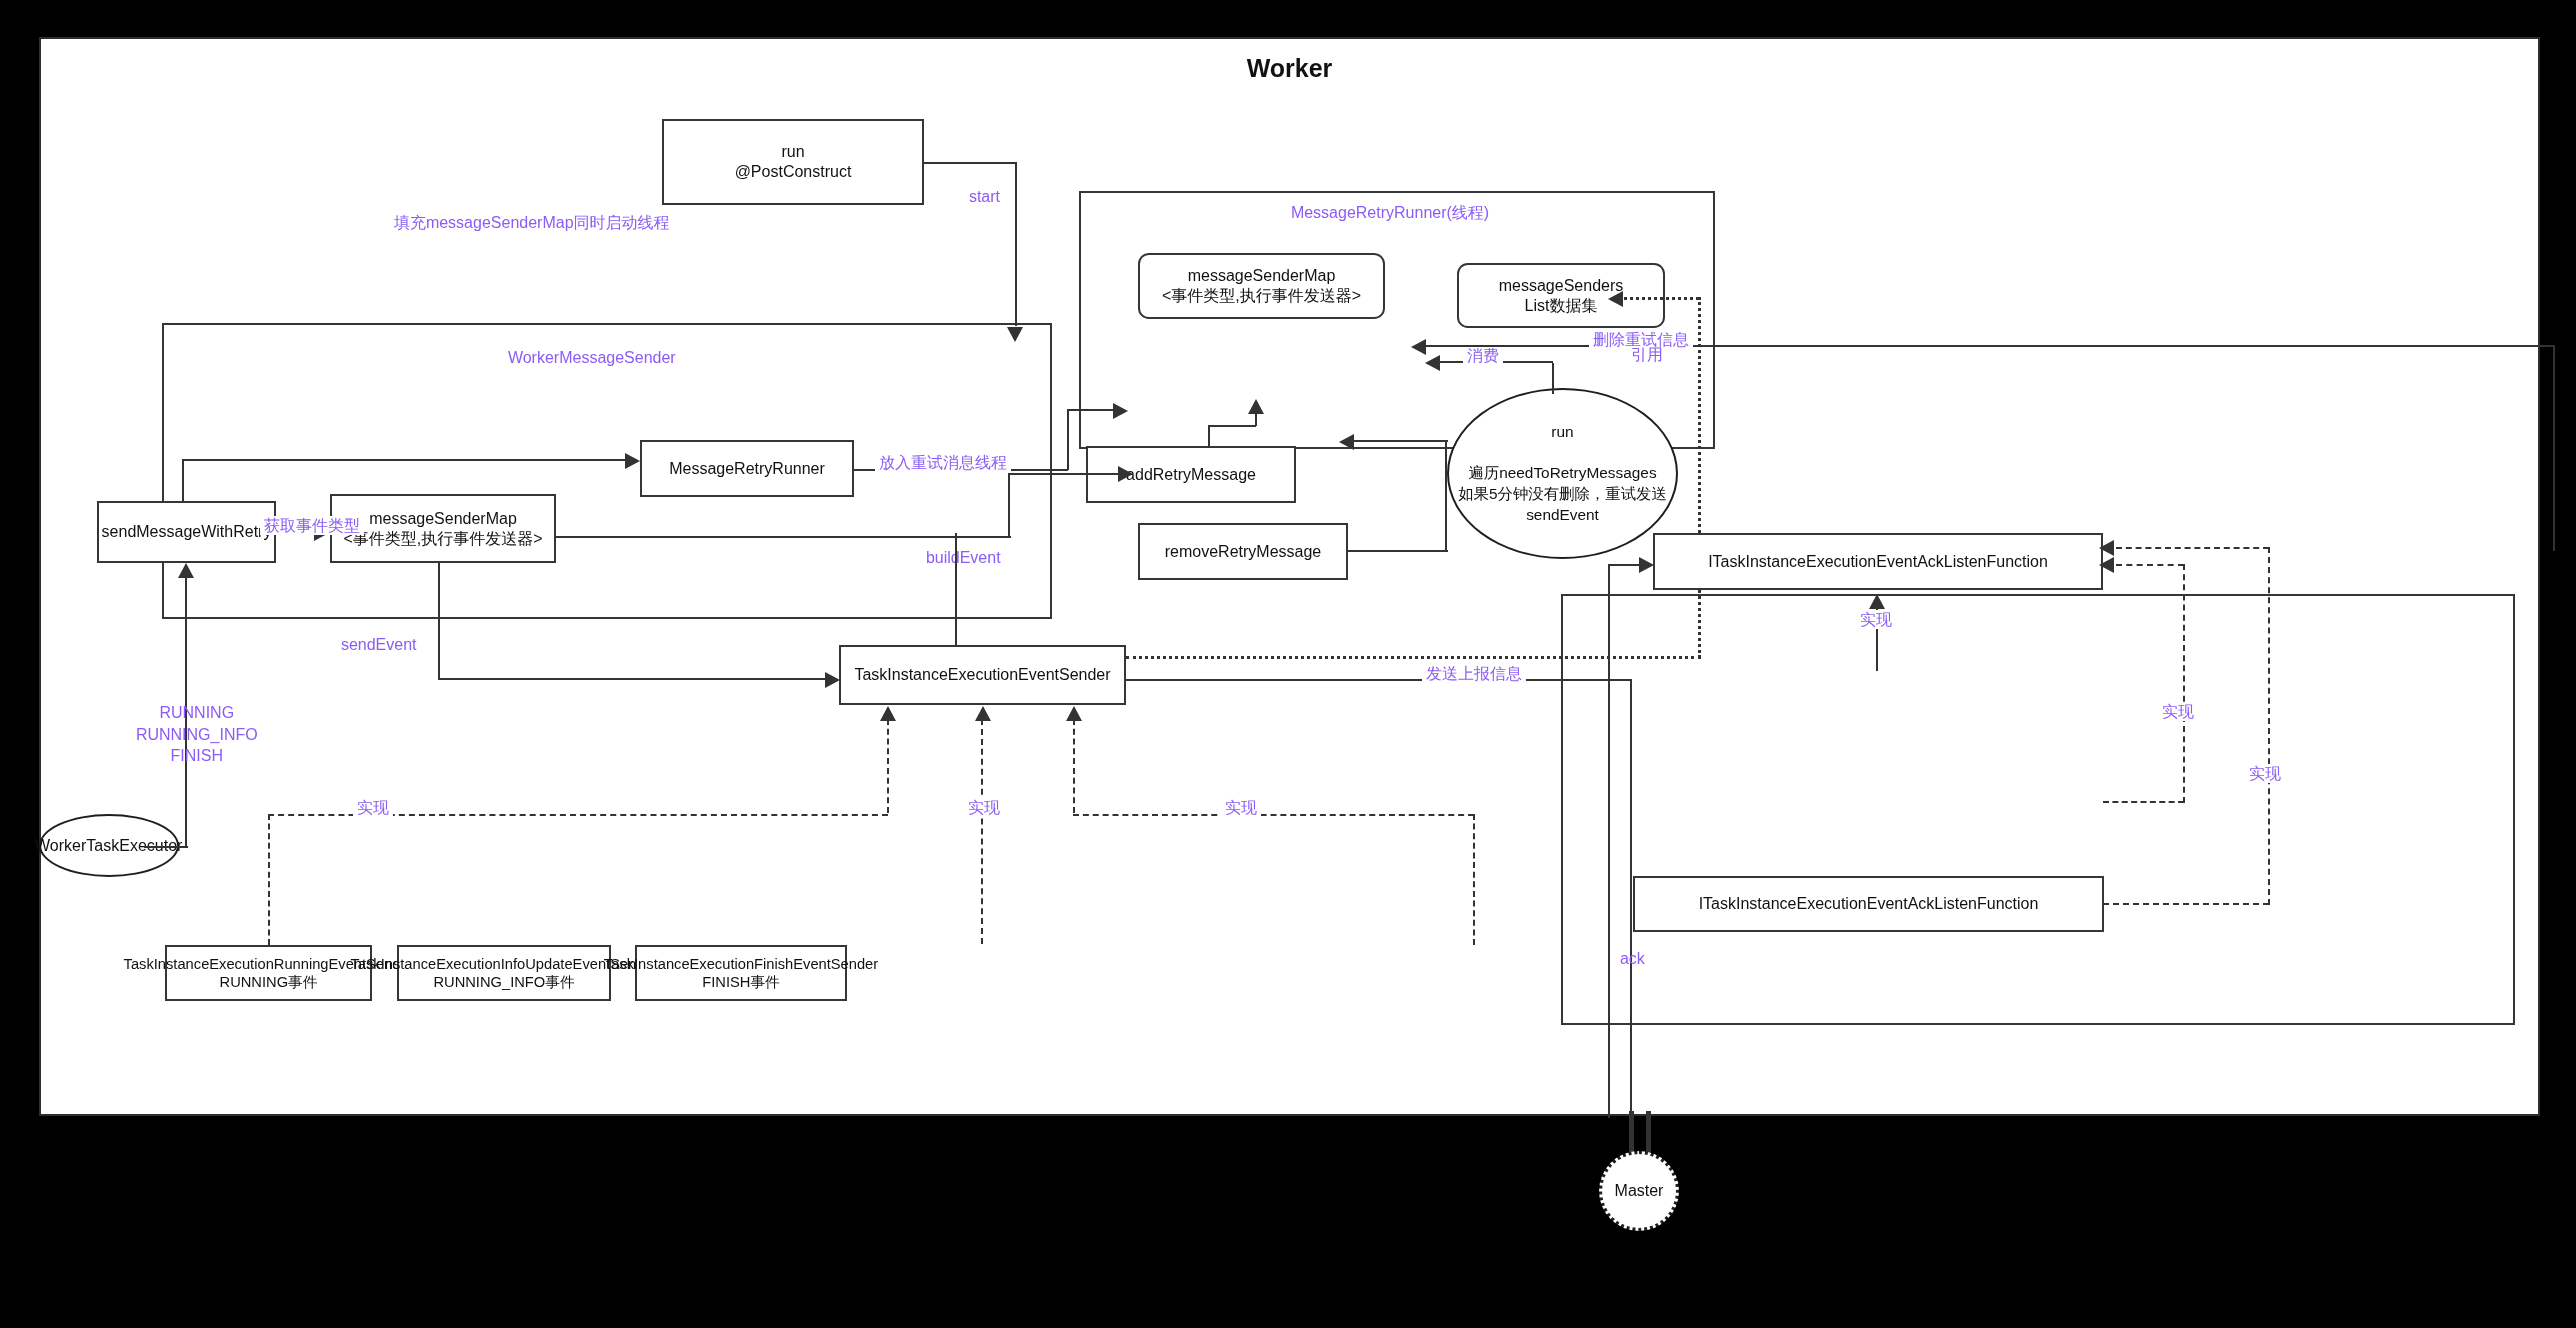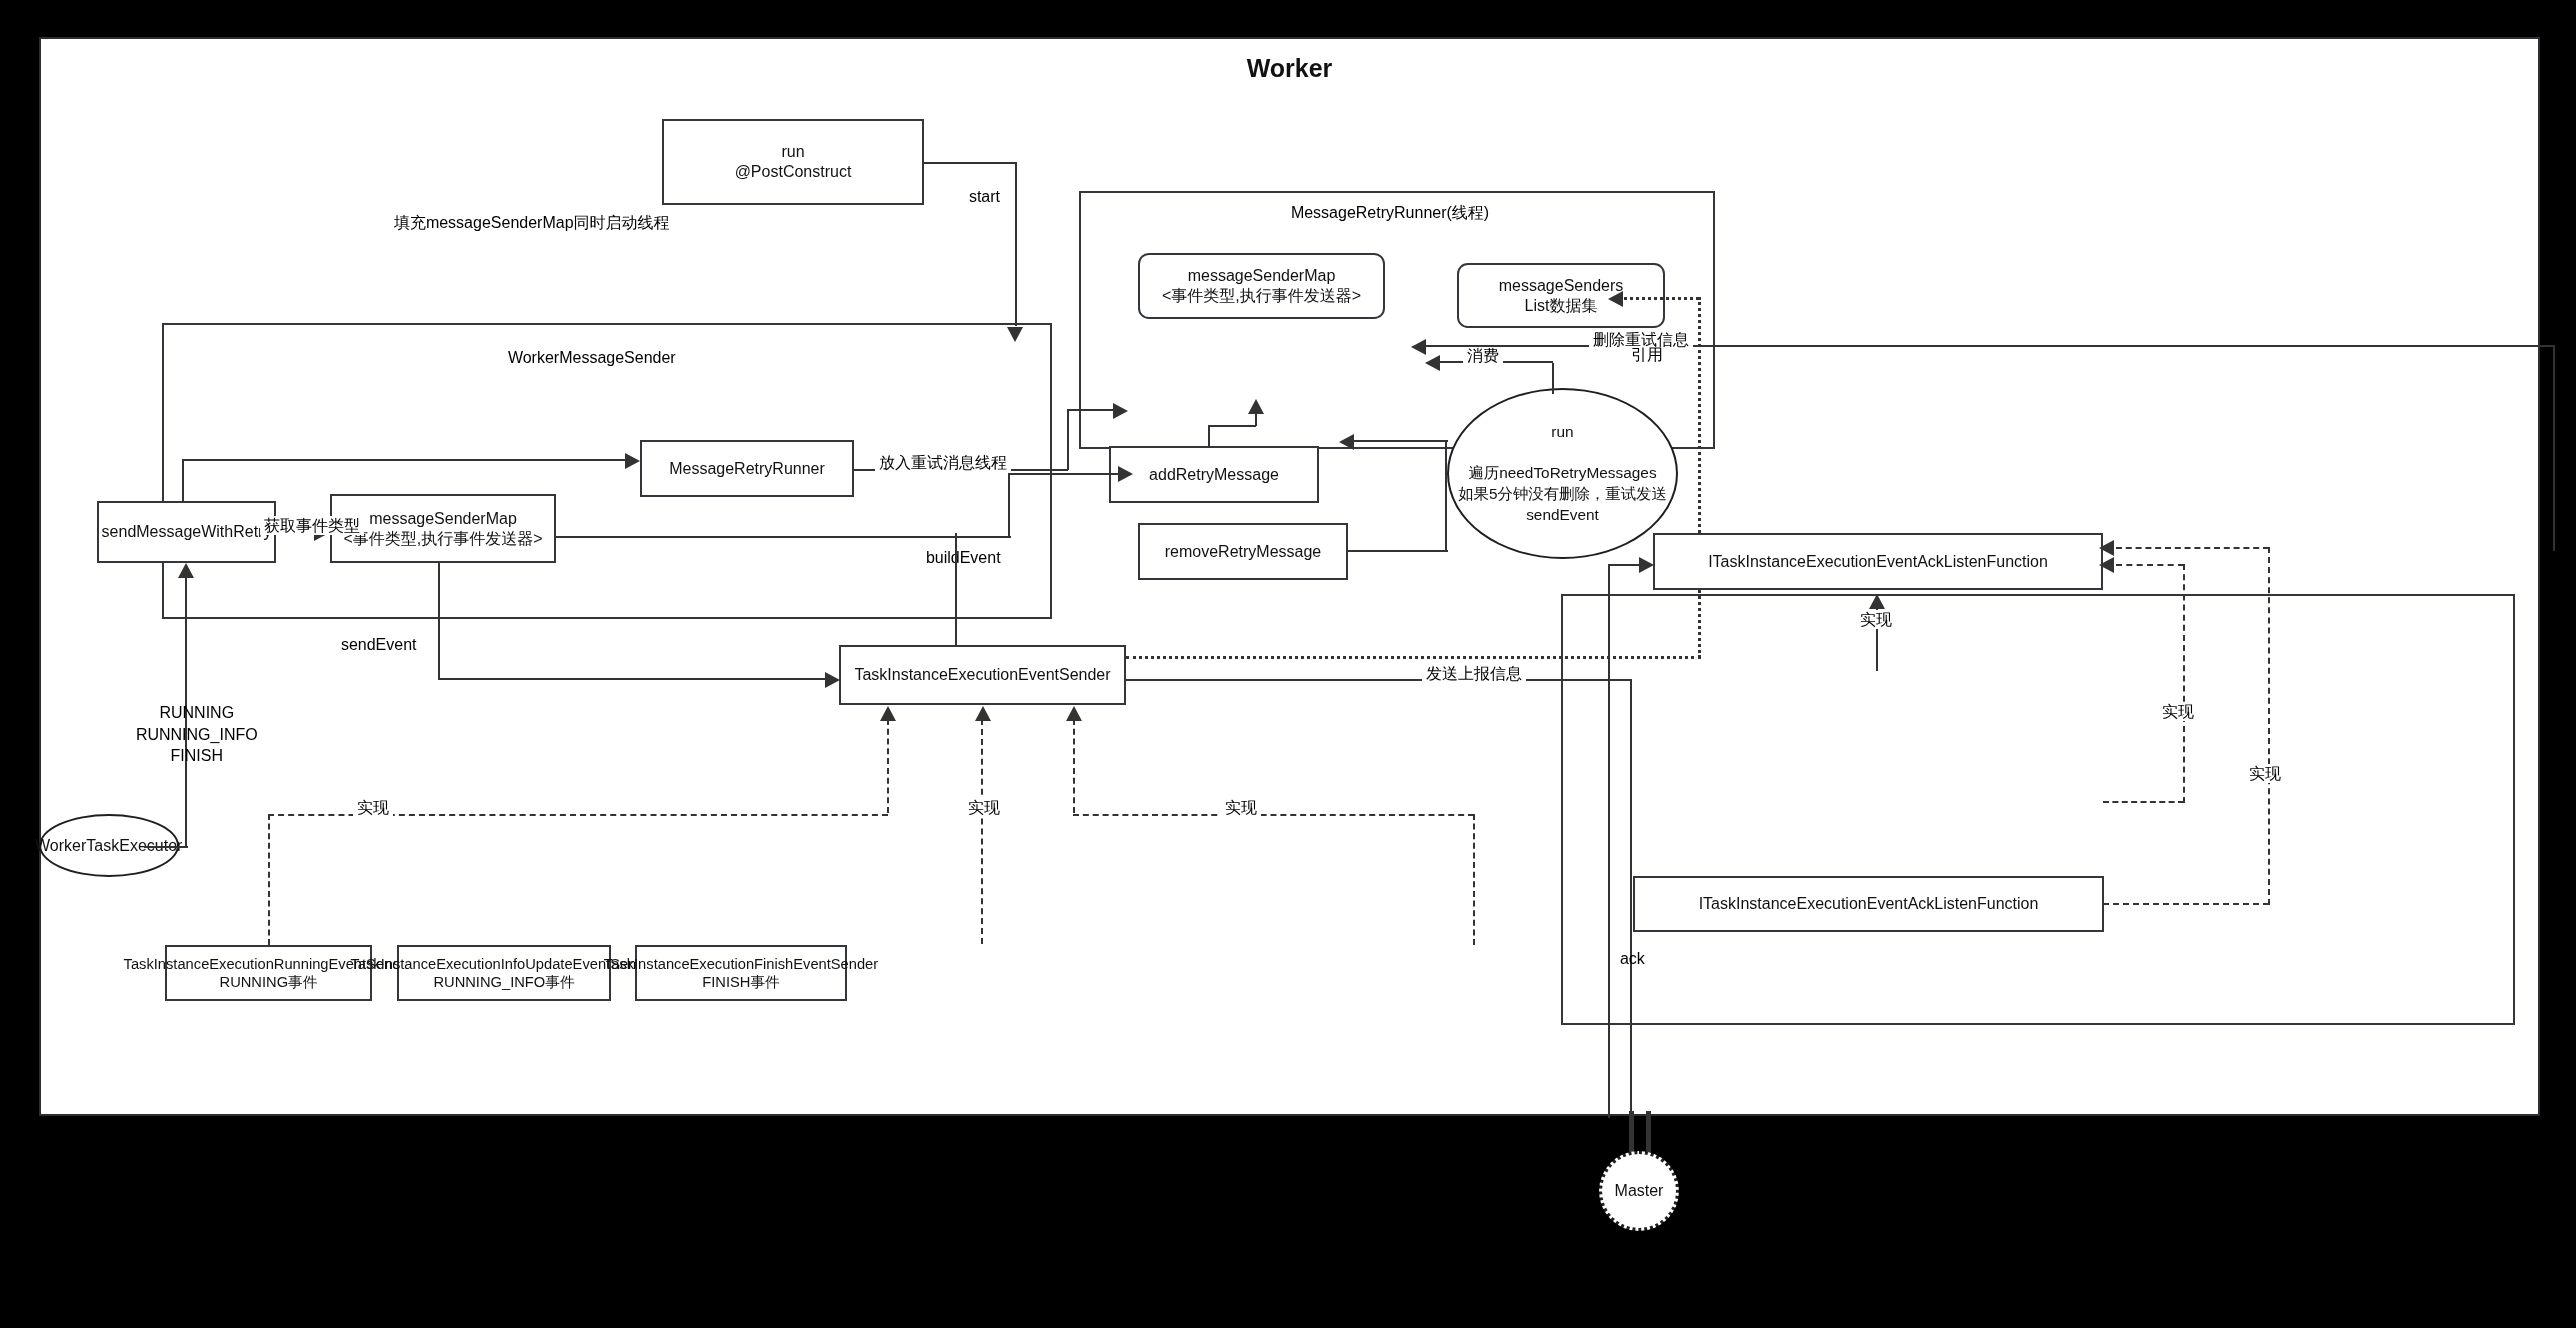--- a/index.html
+++ b/index.html
@@ -48,21 +48,21 @@
   .dot-h{position:absolute;height:0;border-top:3.1px dotted #333;}
   .dot-v{position:absolute;width:0;border-left:3.1px dotted #333;}
   
   .arw{position:absolute;width:0;height:0;}
   .arw-r{border-top:8.5px solid transparent;border-bottom:8.5px solid transparent;border-left:15.4px solid #333;}
   .arw-l{border-top:8.5px solid transparent;border-bottom:8.5px solid transparent;border-right:15.4px solid #333;}
   .arw-d{border-left:8.5px solid transparent;border-right:8.5px solid transparent;border-top:15.4px solid #333;}
   .arw-u{border-left:8.5px solid transparent;border-right:8.5px solid transparent;border-bottom:15.4px solid #333;}
   
   .lbl{
-    position:absolute;color:#000000;font-size:16px;white-space:nowrap;
+    position:absolute;color:#8b5cf6;font-size:16px;white-space:nowrap;
     background:#ffffff;padding:0 3.9px;line-height:1.2;
   }
   .lbl.nobg{background:transparent;}
   .lbl.multi{white-space:pre;text-align:center;line-height:1.35;}
 </style>
 </head>
 <body>
 
 <div id="canvas">
   <div id="worker-frame">
@@ -87,21 +87,21 @@
       <span style="white-space:pre-line">messageSenderMap
 &lt;事件类型,执行事件发送器&gt;</span>
     </div>
 
     <div class="box rounded" style="left:1416px;top:224px;width:208px;height:65px;">
       <span style="white-space:pre-line">messageSenders
 List数据集</span>
     </div>
 
 
-    <div class="box" style="left:1068px;top:407px;width:210px;height:57px;">
+    <div class="box" style="left:1045px;top:407px;width:210px;height:57px;">
       <span>addRetryMessage</span>
     </div>
 
     <div class="box" style="left:1097px;top:484px;width:210px;height:57px;">
       <span>removeRetryMessage</span>
     </div>
 
     <div class="ellipse" style="left:1406px;top:349px;width:231px;height:171px;">
       <span style="white-space:pre-line;font-size:15.4px;">run
 

